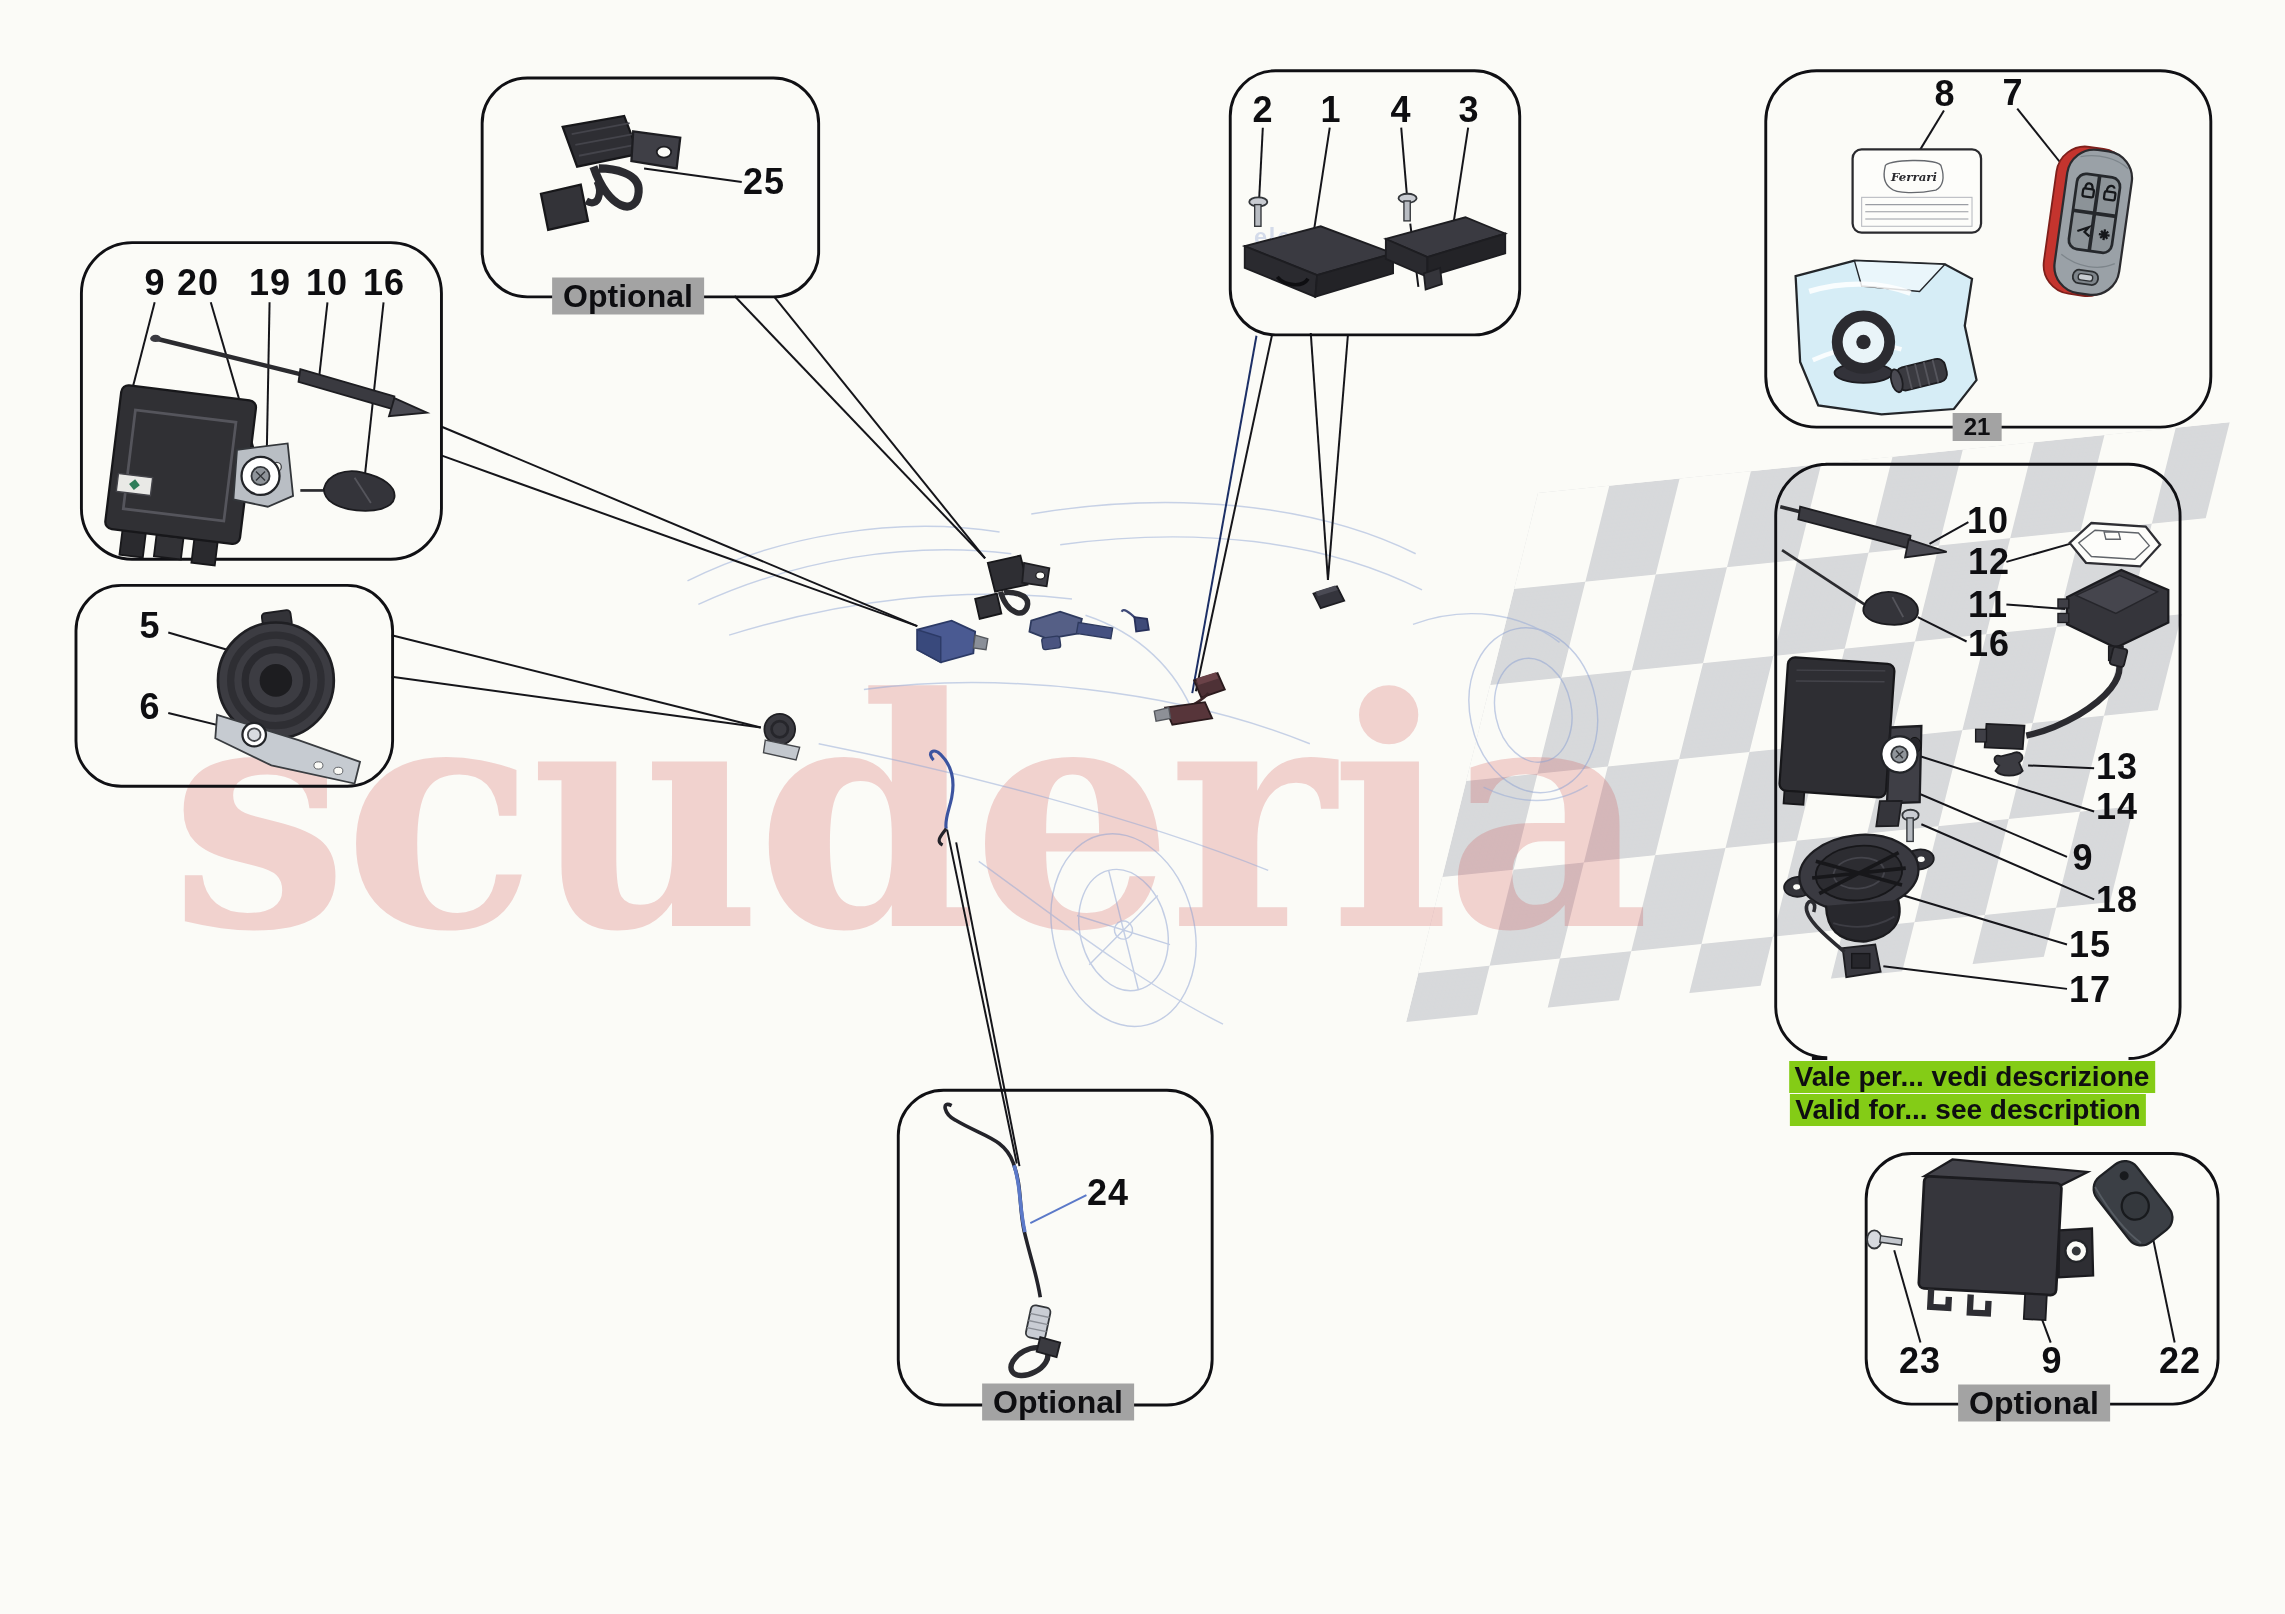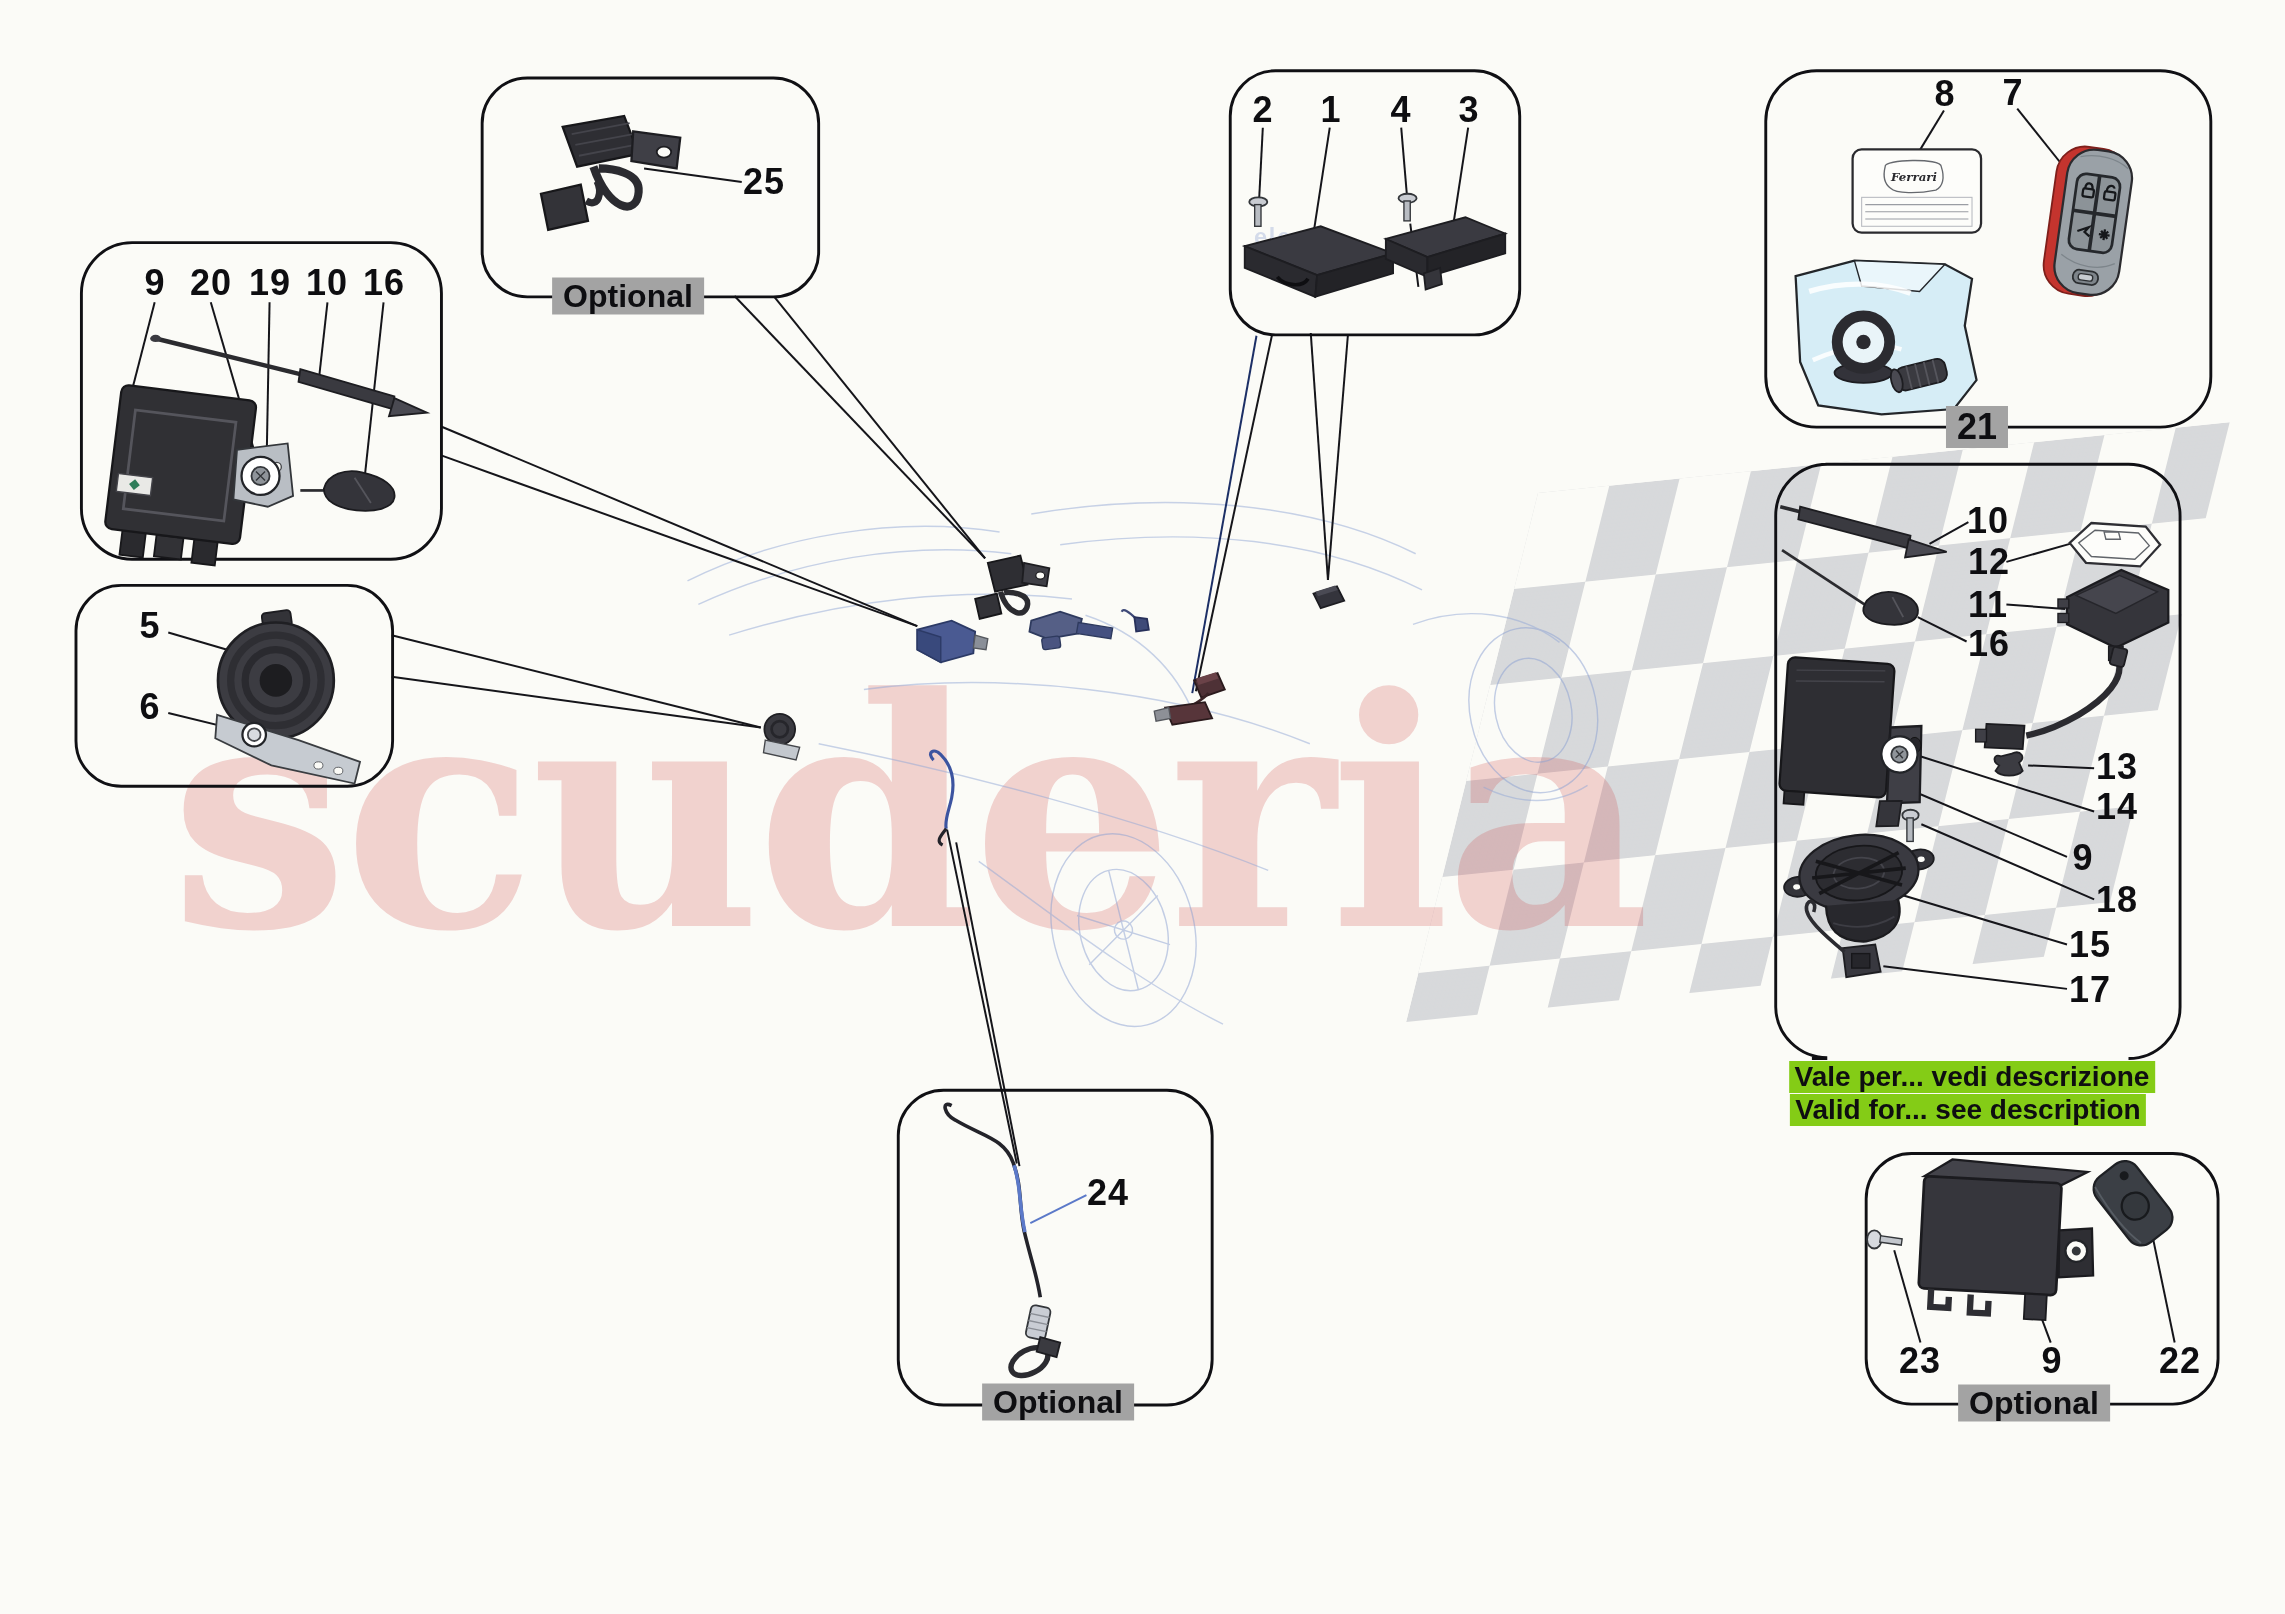--- a/index.html
+++ b/index.html
@@ -357,39 +357,39 @@
         <polygon points="846,818 884,826 880,840 844,832" fill="#c3c8ce" stroke="#44464a" stroke-width="1.5"></polygon>
       </g>
       <g>
         <path d="M1032,840 C1024,832 1032,826 1040,834 C1052,846 1056,862 1052,882 C1049,896 1044,906 1046,916" fill="none" stroke="#3c54a0" stroke-width="3.5"></path>
         <path d="M1046,916 C1040,924 1034,930 1042,934" fill="none" stroke="#23232a" stroke-width="3.5"></path>
       </g>
     </g>
   </svg>
 
   <div class="callout" style="left:155px;top:283px">9</div>
-  <div class="callout" style="left:211px;top:283px">20</div>
+  <div class="callout" style="left:198px;top:283px">20</div>
   <div class="callout" style="left:270px;top:283px">19</div>
   <div class="callout" style="left:327px;top:283px">10</div>
   <div class="callout" style="left:384px;top:283px">16</div>
 
   <div class="callout" style="left:150px;top:626px">5</div>
   <div class="callout" style="left:150px;top:707px">6</div>
 
   <div class="callout" style="left:764px;top:182px">25</div>
   <div class="tag" style="left:628px;top:296px">Optional</div>
 
   <div class="callout" style="left:1263px;top:110px">2</div>
   <div class="callout" style="left:1331px;top:110px">1</div>
   <div class="callout" style="left:1401px;top:110px">4</div>
   <div class="callout" style="left:1469px;top:110px">3</div>
 
   <div class="callout" style="left:1945px;top:94px">8</div>
   <div class="callout" style="left:2013px;top:93px">7</div>
-  <div class="tag" style="left:1977px;top:427px;font-size:36px">21</div>
+  <div class="tag" style="left:1977px;top:427px;font-size:24px">21</div>
   <div style="position:absolute;left:1914px;top:177px;transform:translate(-50%,-50%);z-index:3;font:bold italic 11.8px 'DejaVu Serif',serif;color:#2a2a2e">Ferrari</div>
 
   <div class="callout" style="left:1988px;top:521px">10</div>
   <div class="callout" style="left:1989px;top:562px">12</div>
   <div class="callout" style="left:1988px;top:605px">11</div>
   <div class="callout" style="left:1989px;top:644px">16</div>
   <div class="callout" style="left:2117px;top:767px">13</div>
   <div class="callout" style="left:2117px;top:807px">14</div>
   <div class="callout" style="left:2083px;top:858px">9</div>
   <div class="callout" style="left:2117px;top:900px">18</div>

